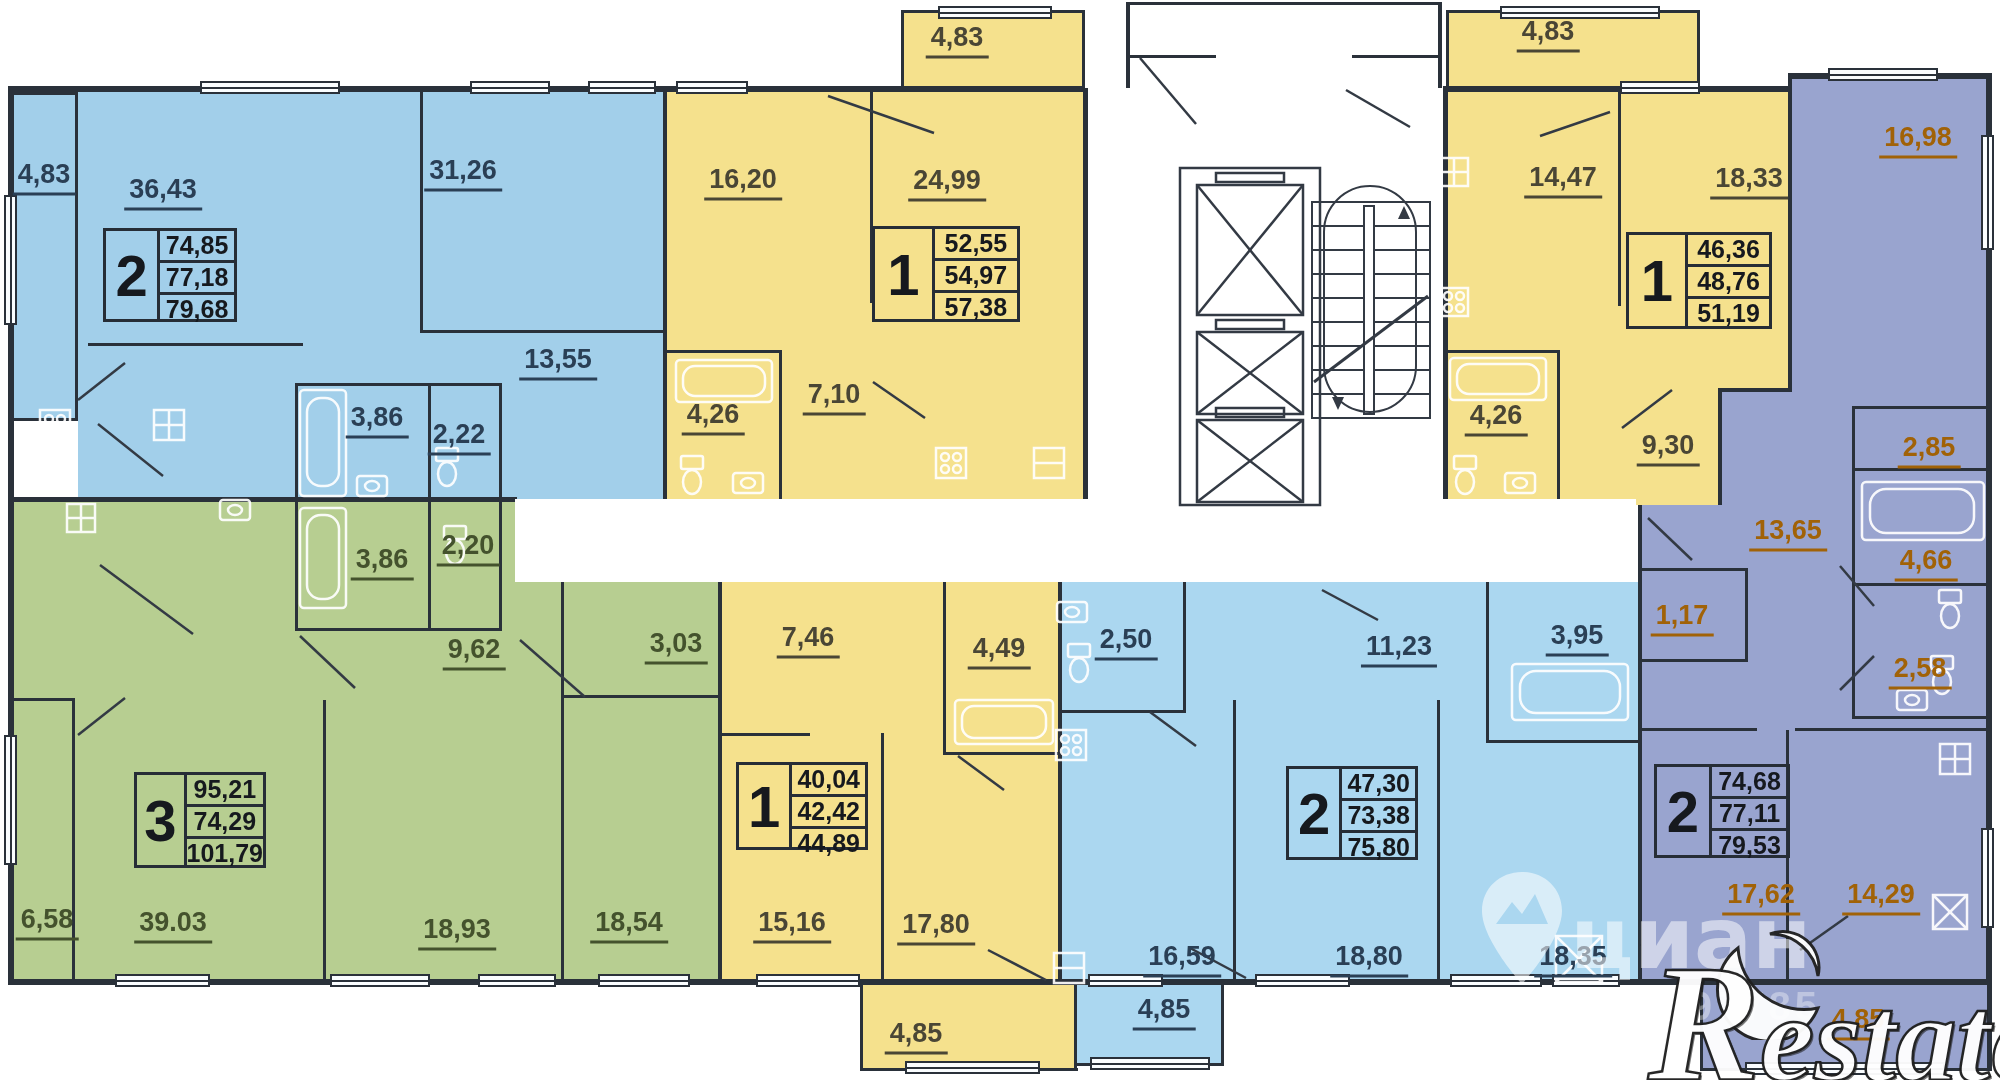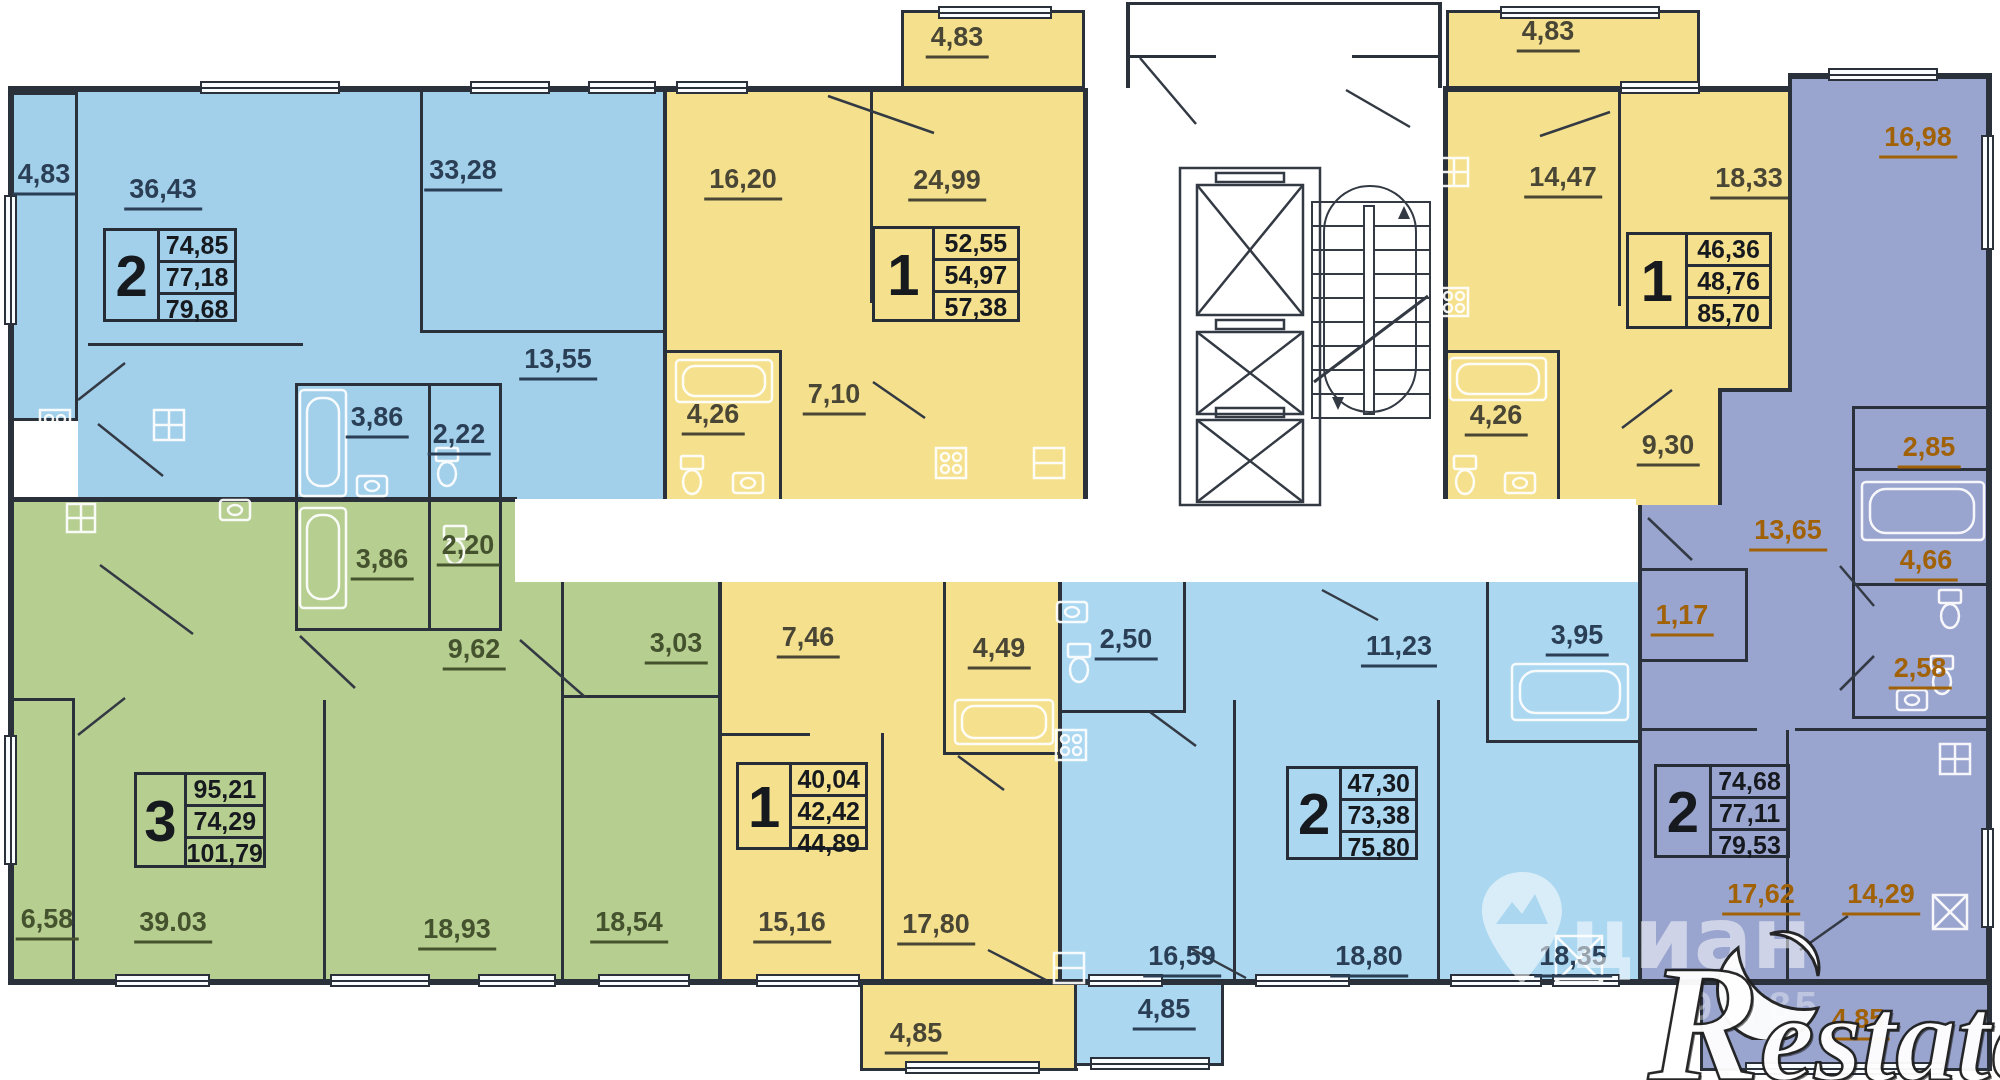--- a/index.html
+++ b/index.html
@@ -350,21 +350,21 @@
       <g>
           <rect x="1556" y="936" width="46" height="46"></rect>
           <line x1="1556" y1="936" x2="1602" y2="982"></line>
           <line x1="1602" y1="936" x2="1556" y2="982"></line>
         </g>
     </g>
   </svg>
 
   <div class="lbl cb" style="left:44px;top:177px"><span>4,83</span></div>
   <div class="lbl cb" style="left:163px;top:192px"><span>36,43</span></div>
-  <div class="lbl cb" style="left:463px;top:173px"><span>33,28</span></div>
+  <div class="lbl cb" style="left:463px;top:173px"><span>31,26</span></div>
   <div class="lbl cb" style="left:558px;top:362px"><span>13,55</span></div>
   <div class="lbl cb" style="left:377px;top:420px"><span>3,86</span></div>
   <div class="lbl cb" style="left:459px;top:437px"><span>2,22</span></div>
 
   <div class="lbl cy" style="left:957px;top:40px"><span>4,83</span></div>
   <div class="lbl cy" style="left:743px;top:182px"><span>16,20</span></div>
   <div class="lbl cy" style="left:947px;top:183px"><span>24,99</span></div>
   <div class="lbl cy" style="left:713px;top:417px"><span>4,26</span></div>
   <div class="lbl cy" style="left:834px;top:397px"><span>7,10</span></div>
 
@@ -421,21 +421,21 @@
       <div>52,55</div>
       <div>54,97</div>
       <div>57,38</div>
     </div>
   </div>
   <div class="ibox" style="left:1626px;top:232px;width:146px;height:97px">
     <div class="ibig">1</div>
     <div class="ivals">
       <div>46,36</div>
       <div>48,76</div>
-      <div>85,70</div>
+      <div>51,19</div>
     </div>
   </div>
   <div class="ibox" style="left:1654px;top:764px;width:136px;height:94px">
     <div class="ibig">2</div>
     <div class="ivals">
       <div>74,68</div>
       <div>77,11</div>
       <div>79,53</div>
     </div>
   </div>

